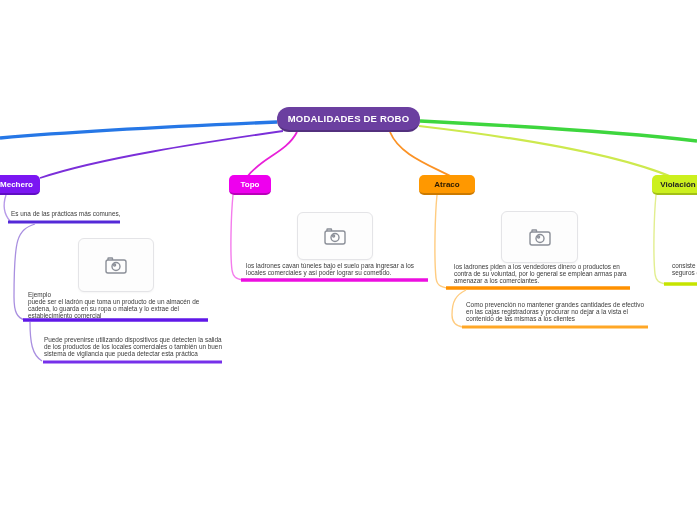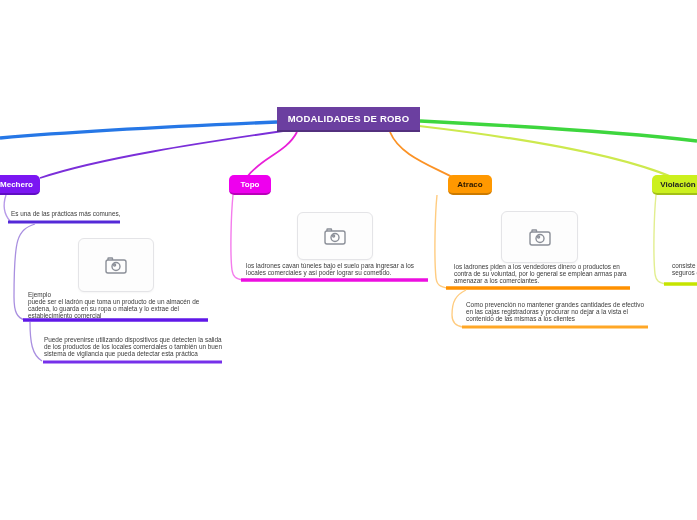--- a/index.html
+++ b/index.html
@@ -17,26 +17,26 @@
     border-radius:5px;
     font-weight:bold;
     color:#fff;
     box-sizing:border-box;
     cursor:pointer;
   }
   .root-node{
     left:277px;top:107px;width:143px;height:25px;
     background:#6B3FA0;
     border-bottom:2px solid #53307e;
-    border-radius:0;
+    border-radius:12px;
     font-size:9.5px;letter-spacing:.2px;text-align:right;
   }
   .n-mechero{left:-7px;top:175px;width:47px;height:20px;background:#7B16F2;border-bottom:2px solid #5f0ec2;font-size:8px;}
   .n-topo{left:229px;top:175px;width:42px;height:20px;background:#EE00EE;border-bottom:2px solid #b800b8;font-size:8px;}
-  .n-atraco{left:448px;top:175px;width:44px;height:20px;background:#FF9800;border-bottom:2px solid #cc7a00;color:#2b1a00;font-size:8px;}
+  .n-atraco{left:419px;top:175px;width:56px;height:20px;background:#FF9800;border-bottom:2px solid #cc7a00;color:#2b1a00;font-size:8px;}
   .n-violacion{left:652px;top:175px;width:52px;height:20px;background:#CCF01E;border-bottom:2px solid #a3c018;color:#222;font-size:8px;}
   .note{
     position:absolute;
     font-size:6.4px;line-height:7px;
     color:#3a3a3a;
     white-space:pre-line;
     cursor:pointer;
   }
   .imgbox{
     position:absolute;

